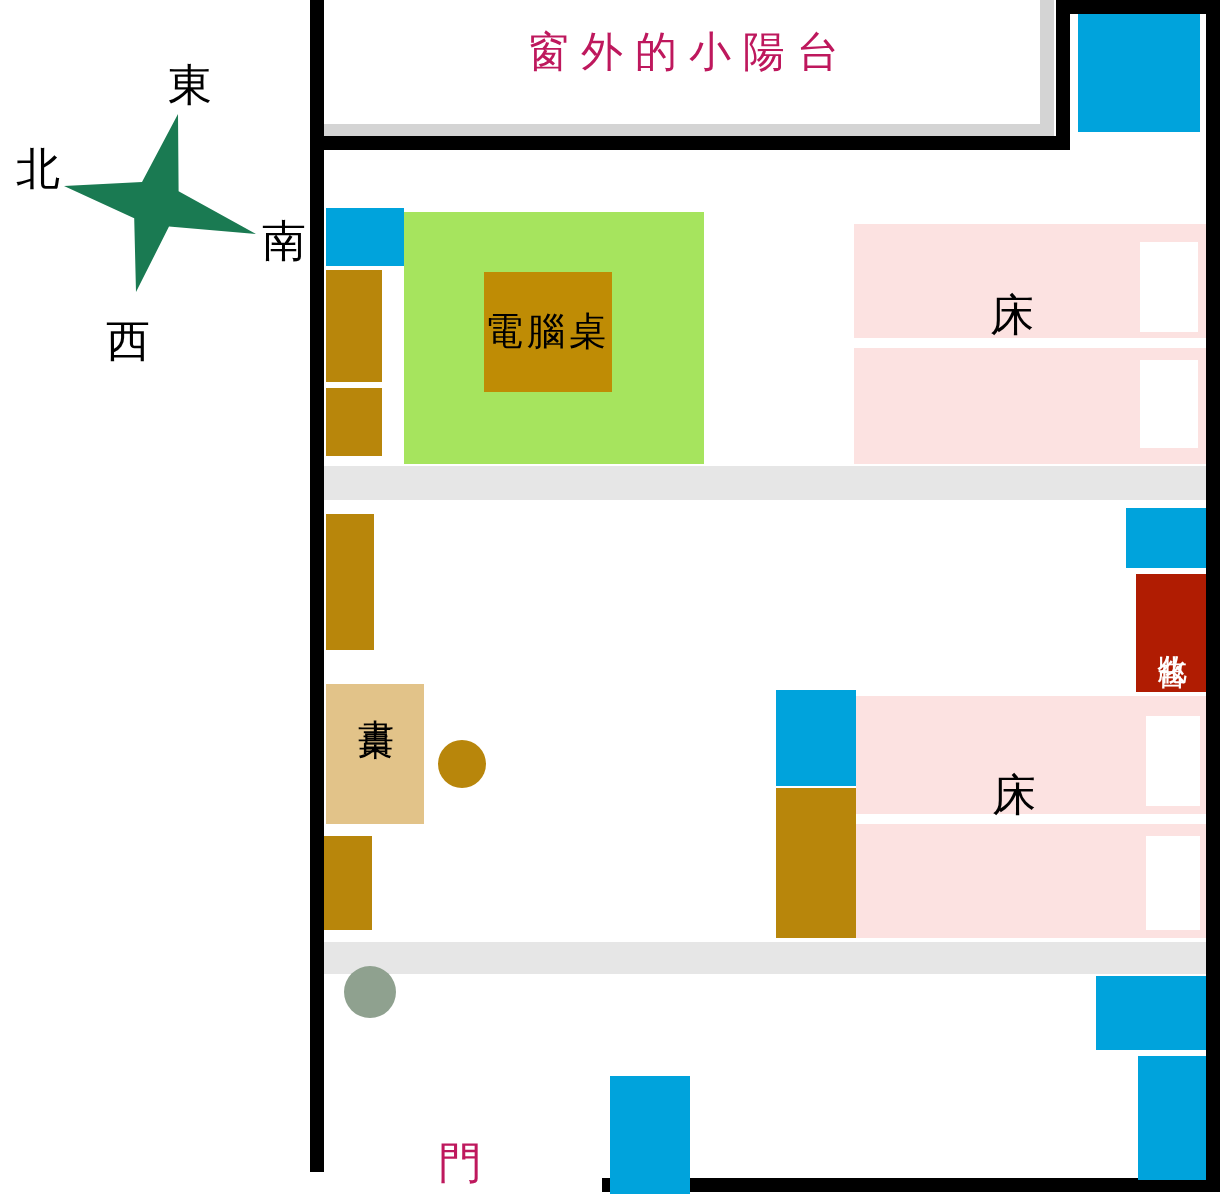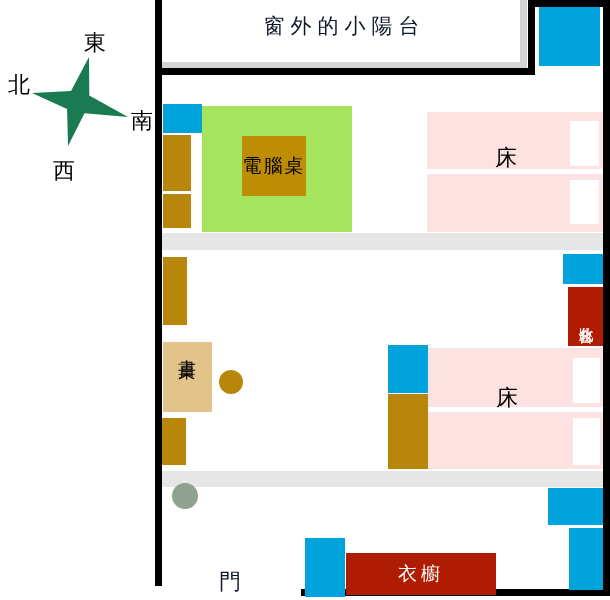--- a/index.html
+++ b/index.html
@@ -11,21 +11,21 @@
   .wall{position:absolute;background:#000;}
   .gray-balcony{position:absolute;background:#D4D4D4;}
   .divider{position:absolute;background:#E6E6E6;}
   .cyan{position:absolute;background:#00A3DC;}
   .gold{position:absolute;background:#B8860B;}
   .pink{position:absolute;background:#FCE2E1;}
   .pillow{position:absolute;background:#FFFFFF;}
   .bedsplit{position:absolute;background:#FFFFFF;}
   .darkred{position:absolute;background:#B01C02;}
   .label{position:absolute;color:#000;font-family:"DejaVu Serif","Liberation Serif",serif;}
-  .blue-label{color:#0f172a;}
+  .blue-label{color:#be185d;}
   .white-label{color:#FFFFFF;}
   .vtext{writing-mode:vertical-rl;text-orientation:upright;letter-spacing:2px;}
   .center{display:flex;align-items:center;justify-content:center;}
 </style>
 </head>
 <body>
 
 <div id="canvas">
 
   <svg class="abs" style="left:0;top:0;width:160px;height:200px;" viewBox="0 0 160 200">
@@ -88,19 +88,16 @@
   </div>
 
   <div class="divider" style="left:162px;top:471px;width:441px;height:16px;"></div>
 
   <div class="abs" style="left:172px;top:483px;width:26px;height:26px;border-radius:50%;background:#8FA18F;"></div>
 
   <div class="cyan" style="left:548px;top:488px;width:55px;height:37px;"></div>
   <div class="cyan" style="left:569px;top:528px;width:34px;height:62px;"></div>
 
   <div class="cyan" style="left:305px;top:538px;width:40px;height:59px;"></div>
-  <div class="darkred center" style="left:346px;top:553px;width:150px;height:42px;">
-    <span class="label white-label" style="position:static;font-size:19px;letter-spacing:4px;">衣櫥</span>
-  </div>
 
   <div class="label blue-label" style="left:219px;top:567px;font-size:22px;">門</div>
 
 </div>
 
 </body></html>

